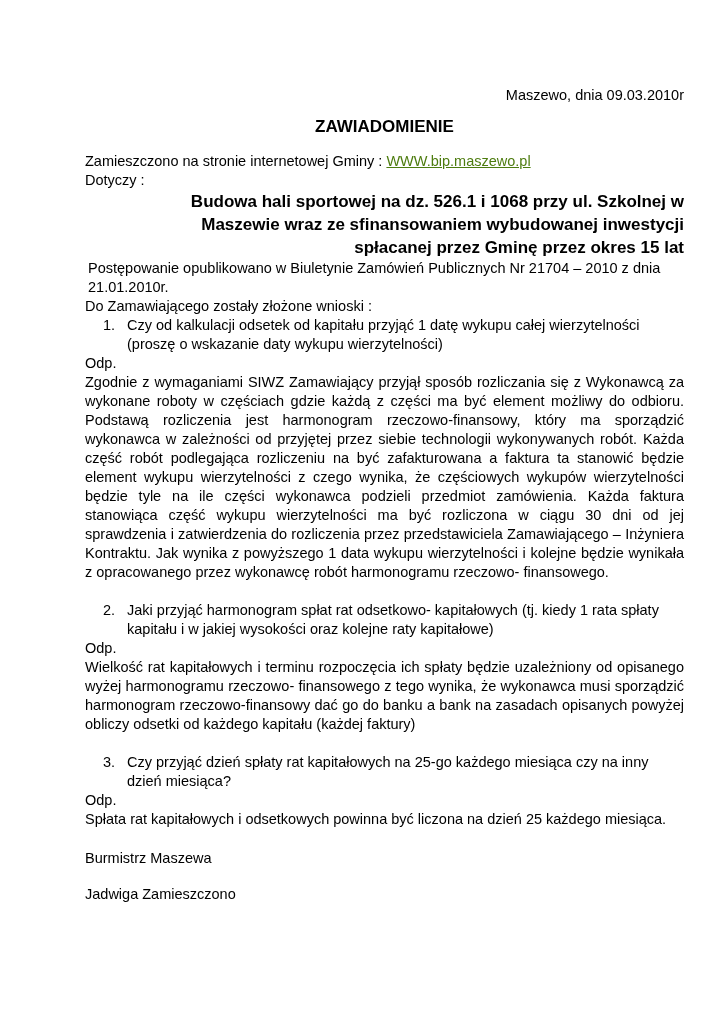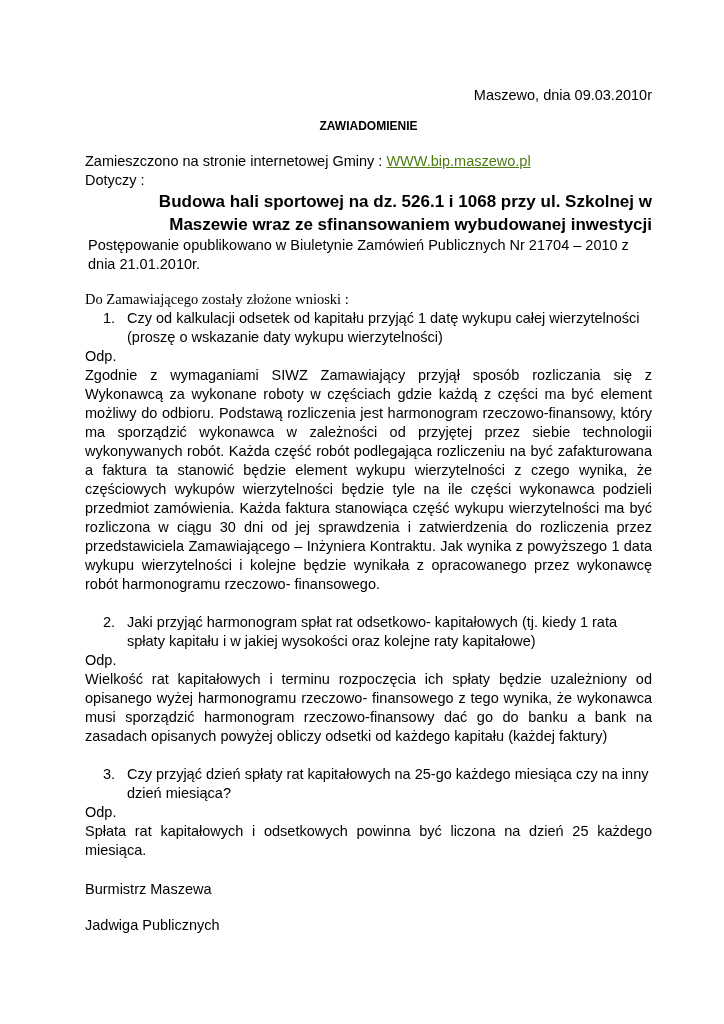--- a/index.html
+++ b/index.html
@@ -12,30 +12,30 @@
     width: 724px;
     height: 1024px;
     font-family: "Liberation Sans", "DejaVu Sans", sans-serif;
     font-size: 14.5px;
     line-height: 19px;
     color: #000000;
   }
   .page {
     width: 724px;
     height: 1024px;
-    padding: 86px 72px 0 85px;
+    padding: 86px 40px 0 85px;
     overflow: hidden;
     background: #ffffff;
   }
   p { margin: 0; }
   .date-line {
     text-align: right;
   }
   .doc-title {
-    font-size: 12px;
+    font-size: 17px;
     line-height: 21px;
     font-weight: bold;
     text-align: center;
     margin: 11px 0 15px 0;
   }
   .line { margin: 0; }
   .link {
     color: #4d7c0f;
     text-decoration: underline;
     cursor: pointer;
@@ -43,22 +43,20 @@
   .subject {
     font-size: 17px;
     font-weight: bold;
     text-align: right;
     line-height: 23px;
   }
   .bulletin {
     padding-left: 3px;
   }
   .intro {
-    margin-top: 16px;
-    font-family: Liberation Serif, serif;
   }
   .qa { margin-top: 19px; }
   .qa.first { margin-top: 0; }
   .q-row {
     display: flex;
     padding-left: 18px;
   }
   .q-num {
     flex: none;
     width: 24px;
@@ -83,20 +81,21 @@
   <h1 class="doc-title">ZAWIADOMIENIE</h1>
 
   <p class="line"><span>Zamieszczono na stronie internetowej Gminy : </span><a class="link">WWW.bip.maszewo.pl</a></p>
 
   <p class="line">Dotyczy :</p>
 
 
   <div class="subject">
     <div>Budowa hali sportowej na dz. 526.1 i 1068 przy ul. Szkolnej w</div>
     <div>Maszewie wraz ze sfinansowaniem wybudowanej inwestycji</div>
+    <div>spłacanej przez Gminę przez okres 15 lat</div>
   </div>
 
   <p class="bulletin">Postępowanie opublikowano w Biuletynie Zamówień Publicznych Nr 21704 – 2010 z dnia 21.01.2010r.</p>
 
   <p class="intro">Do Zamawiającego zostały złożone wnioski :</p>
 
   <div class="qa first">
     <div class="q-row">
       <span class="q-num">1.</span>
       <span class="q-text">Czy od kalkulacji odsetek od kapitału przyjąć 1 datę wykupu całej wierzytelności (proszę o wskazanie daty wykupu wierzytelności)</span>
@@ -118,16 +117,16 @@
     <div class="q-row">
       <span class="q-num">3.</span>
       <span class="q-text">Czy przyjąć dzień spłaty rat kapitałowych na 25-go każdego miesiąca czy na inny dzień miesiąca?</span>
     </div>
     <p class="odp">Odp.</p>
     <p class="answer">Spłata rat kapitałowych i odsetkowych powinna być liczona na dzień 25 każdego miesiąca.</p>
   </div>
 
   <div class="signature">
     <p class="sig-title">Burmistrz Maszewa</p>
-    <p class="sig-name">Jadwiga Publicznych</p>
+    <p class="sig-name">Jadwiga Zamieszczono</p>
   </div>
 
 </div>
 
 </body></html>

